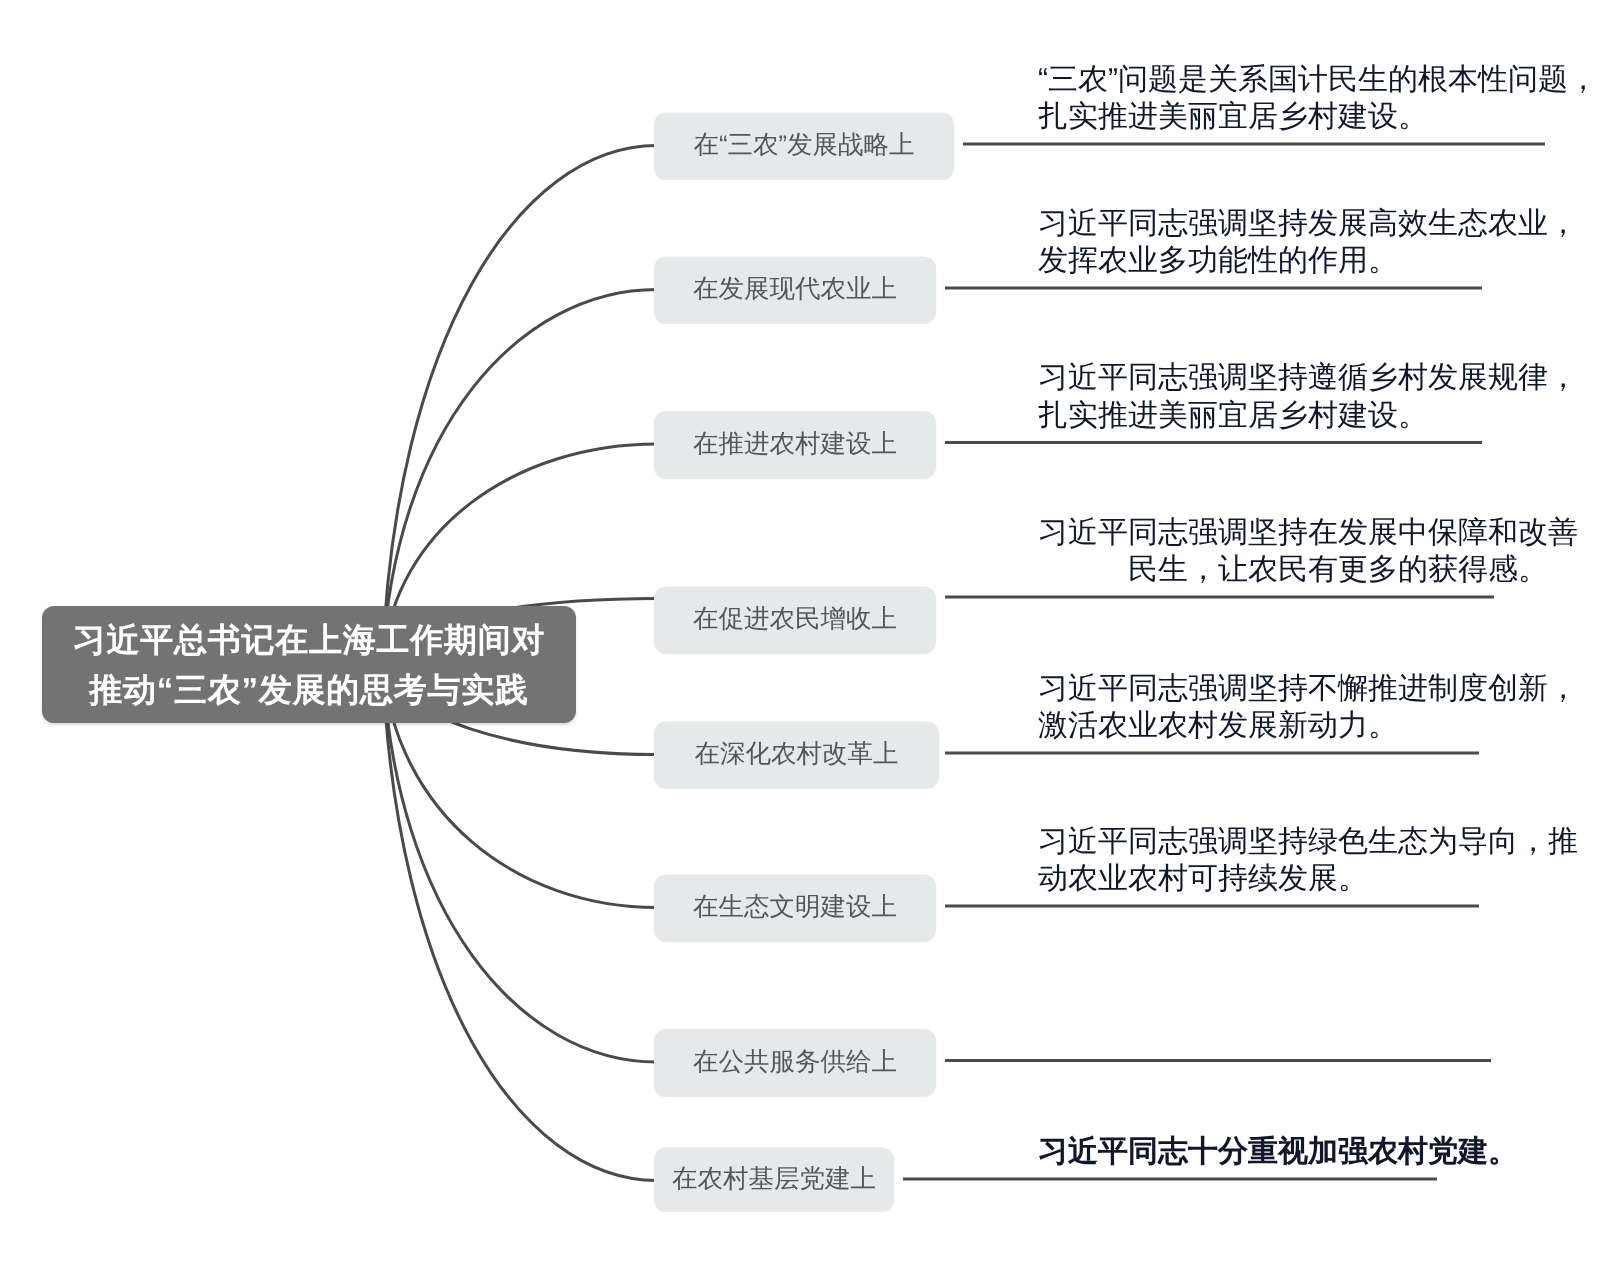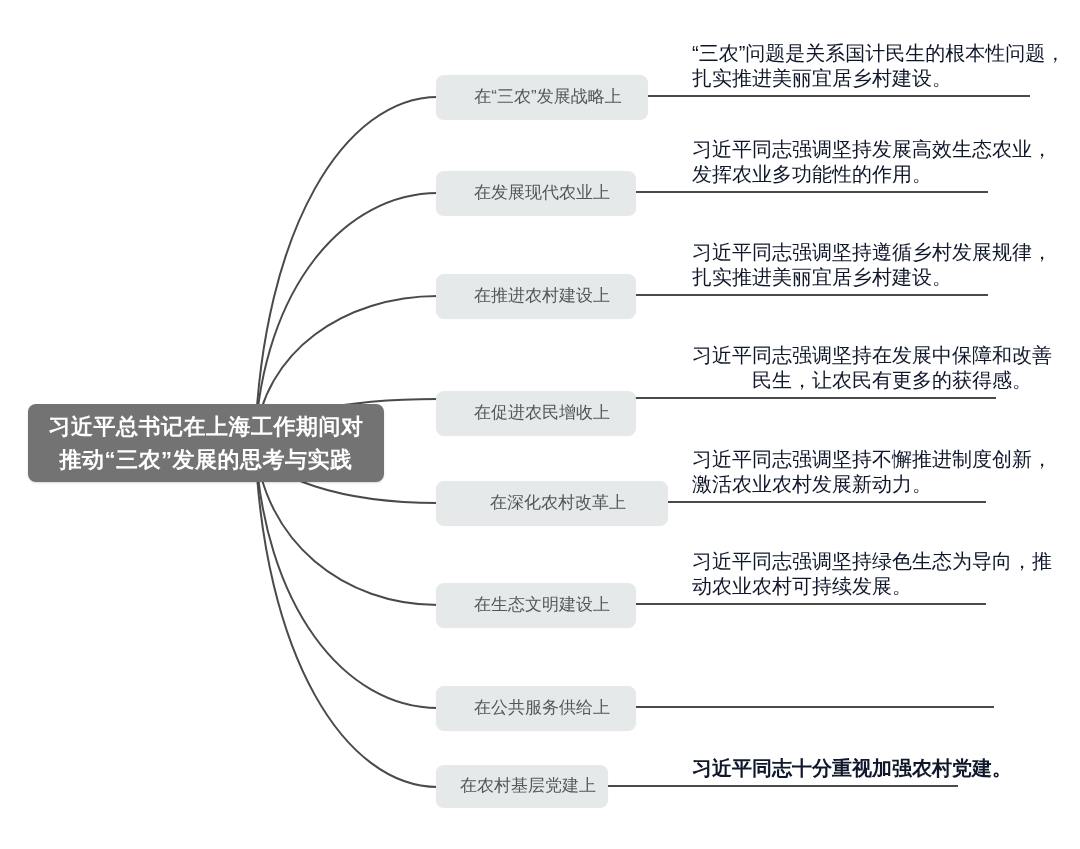--- a/index.html
+++ b/index.html
@@ -22,27 +22,27 @@
   }
   .root-node .tline{
     display:block;white-space:nowrap;color:#ffffff;font-weight:bold;
     font-size:22px;line-height:33px;letter-spacing:0.5px;text-align:center;
   }
 
   .branch{
     position:absolute;left:436px;height:44px;
     background:#e6e9e9;border-radius:8px;
     color:#53575a;font-size:17px;line-height:44px;text-align:center;
-    white-space:nowrap;box-shadow:0 1px 1px rgba(0,0,0,.10);padding-left:12px;
+    white-space:nowrap;box-shadow:0 1px 1px rgba(0,0,0,.10);
   }
   .b1{top:75px;width:200px;}
   .b2{top:171px;width:188px;}
   .b3{top:274px;width:188px;}
   .b4{top:391px;width:188px;}
-  .b5{top:481px;width:220px;}
+  .b5{top:481px;width:190px;}
   .b6{top:583px;width:188px;}
   .b7{top:686px;width:188px;}
   .b8{top:765px;width:160px;height:42px;line-height:42px;}
 
   .note{
     position:absolute;left:692px;width:340px;
     color:#0f172a;font-size:20px;
   }
   .note .nline{display:block;white-space:nowrap;line-height:25px;}
   .n1{top:41px;}

